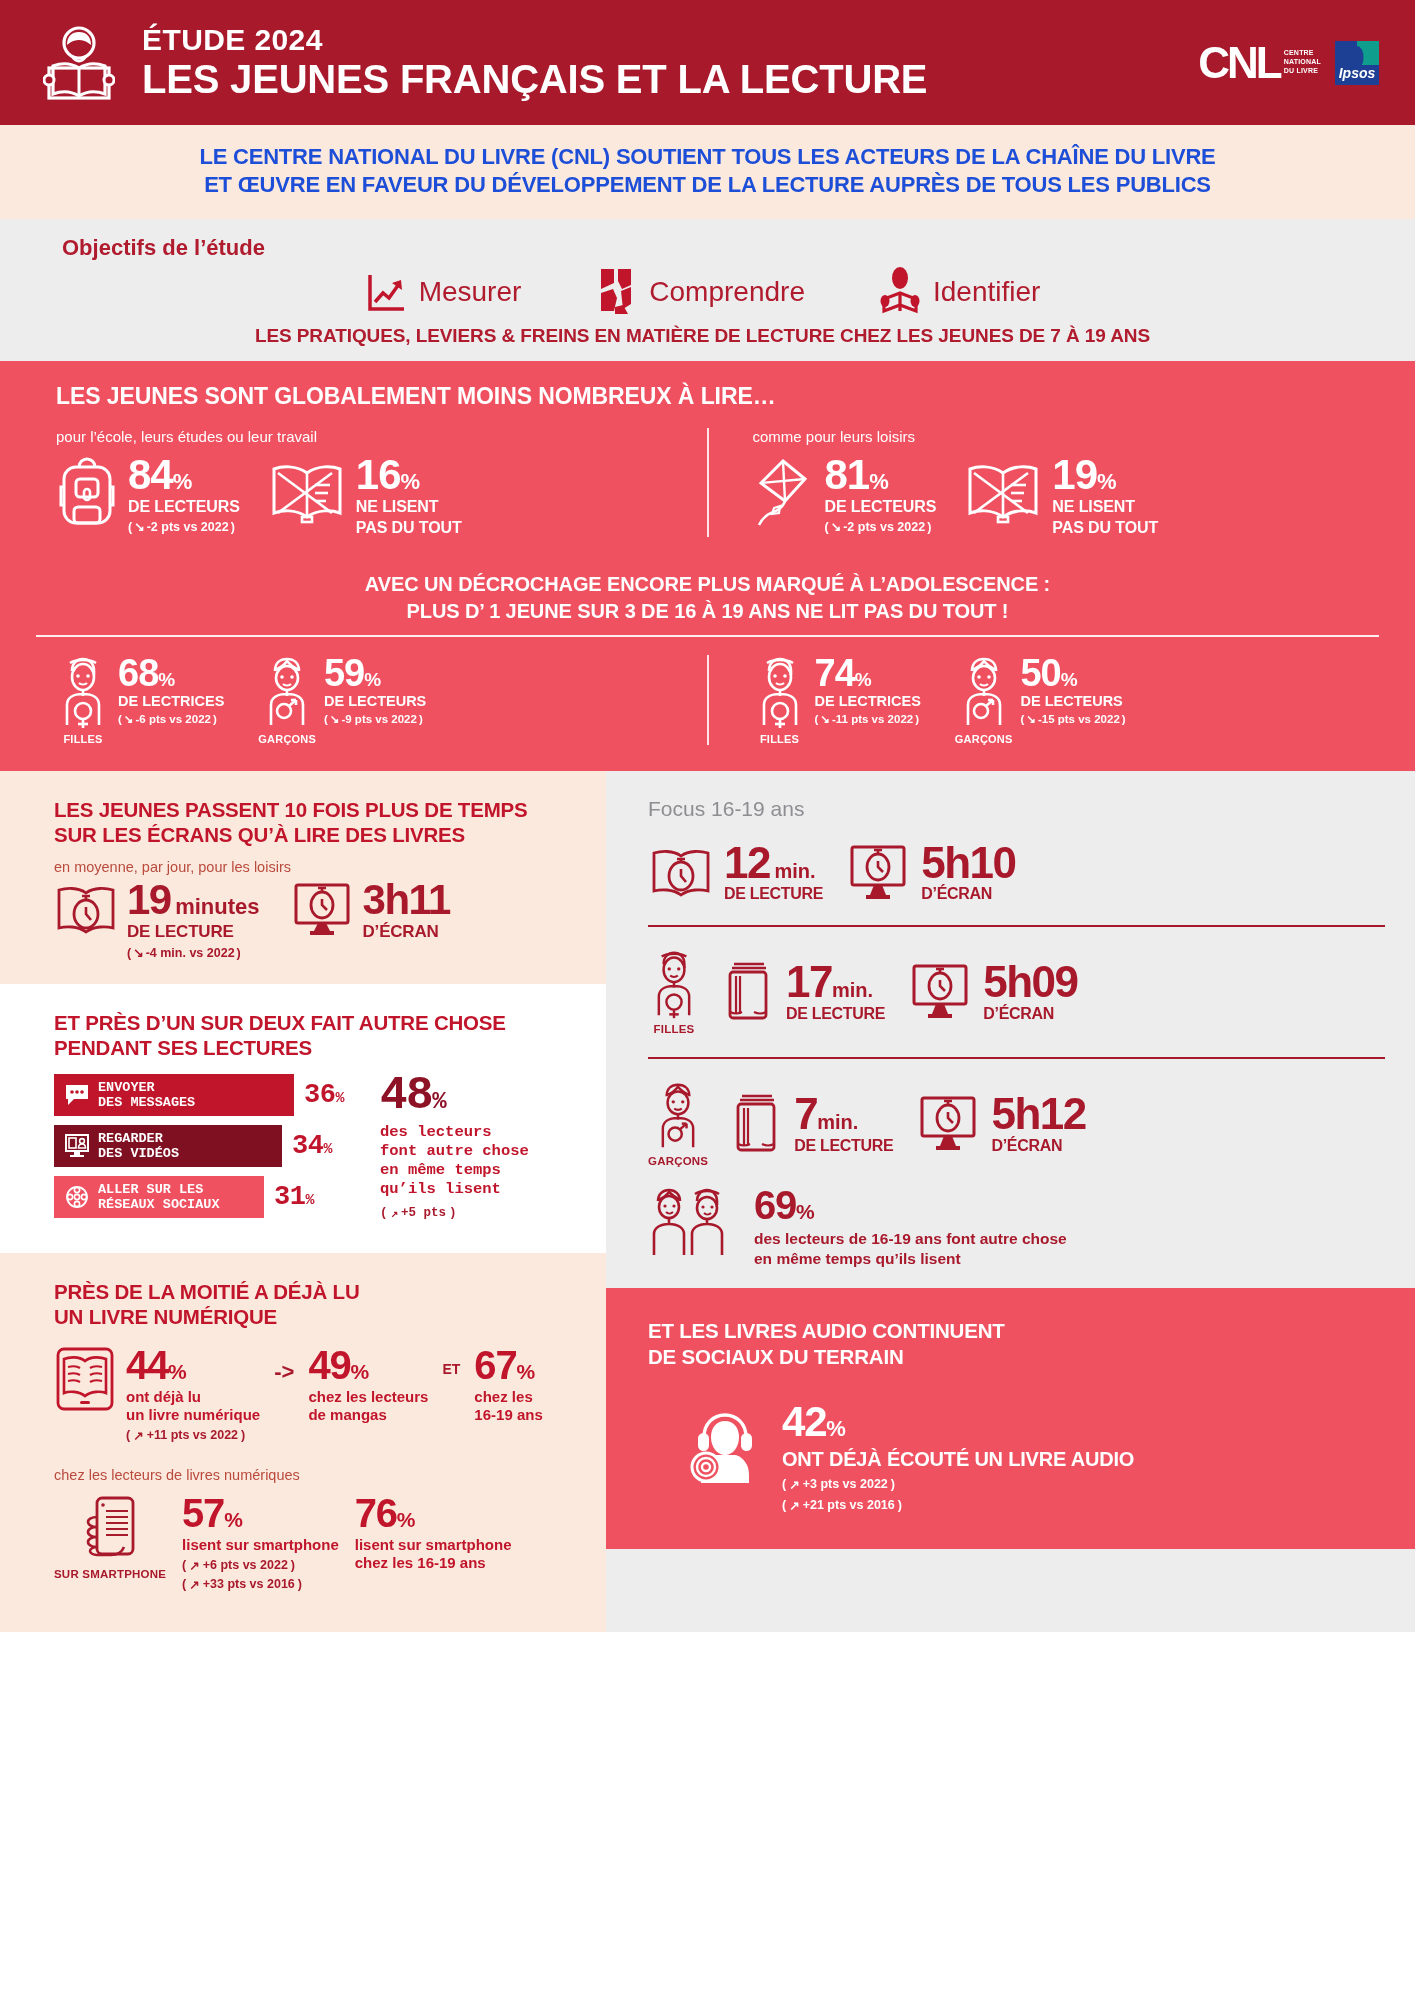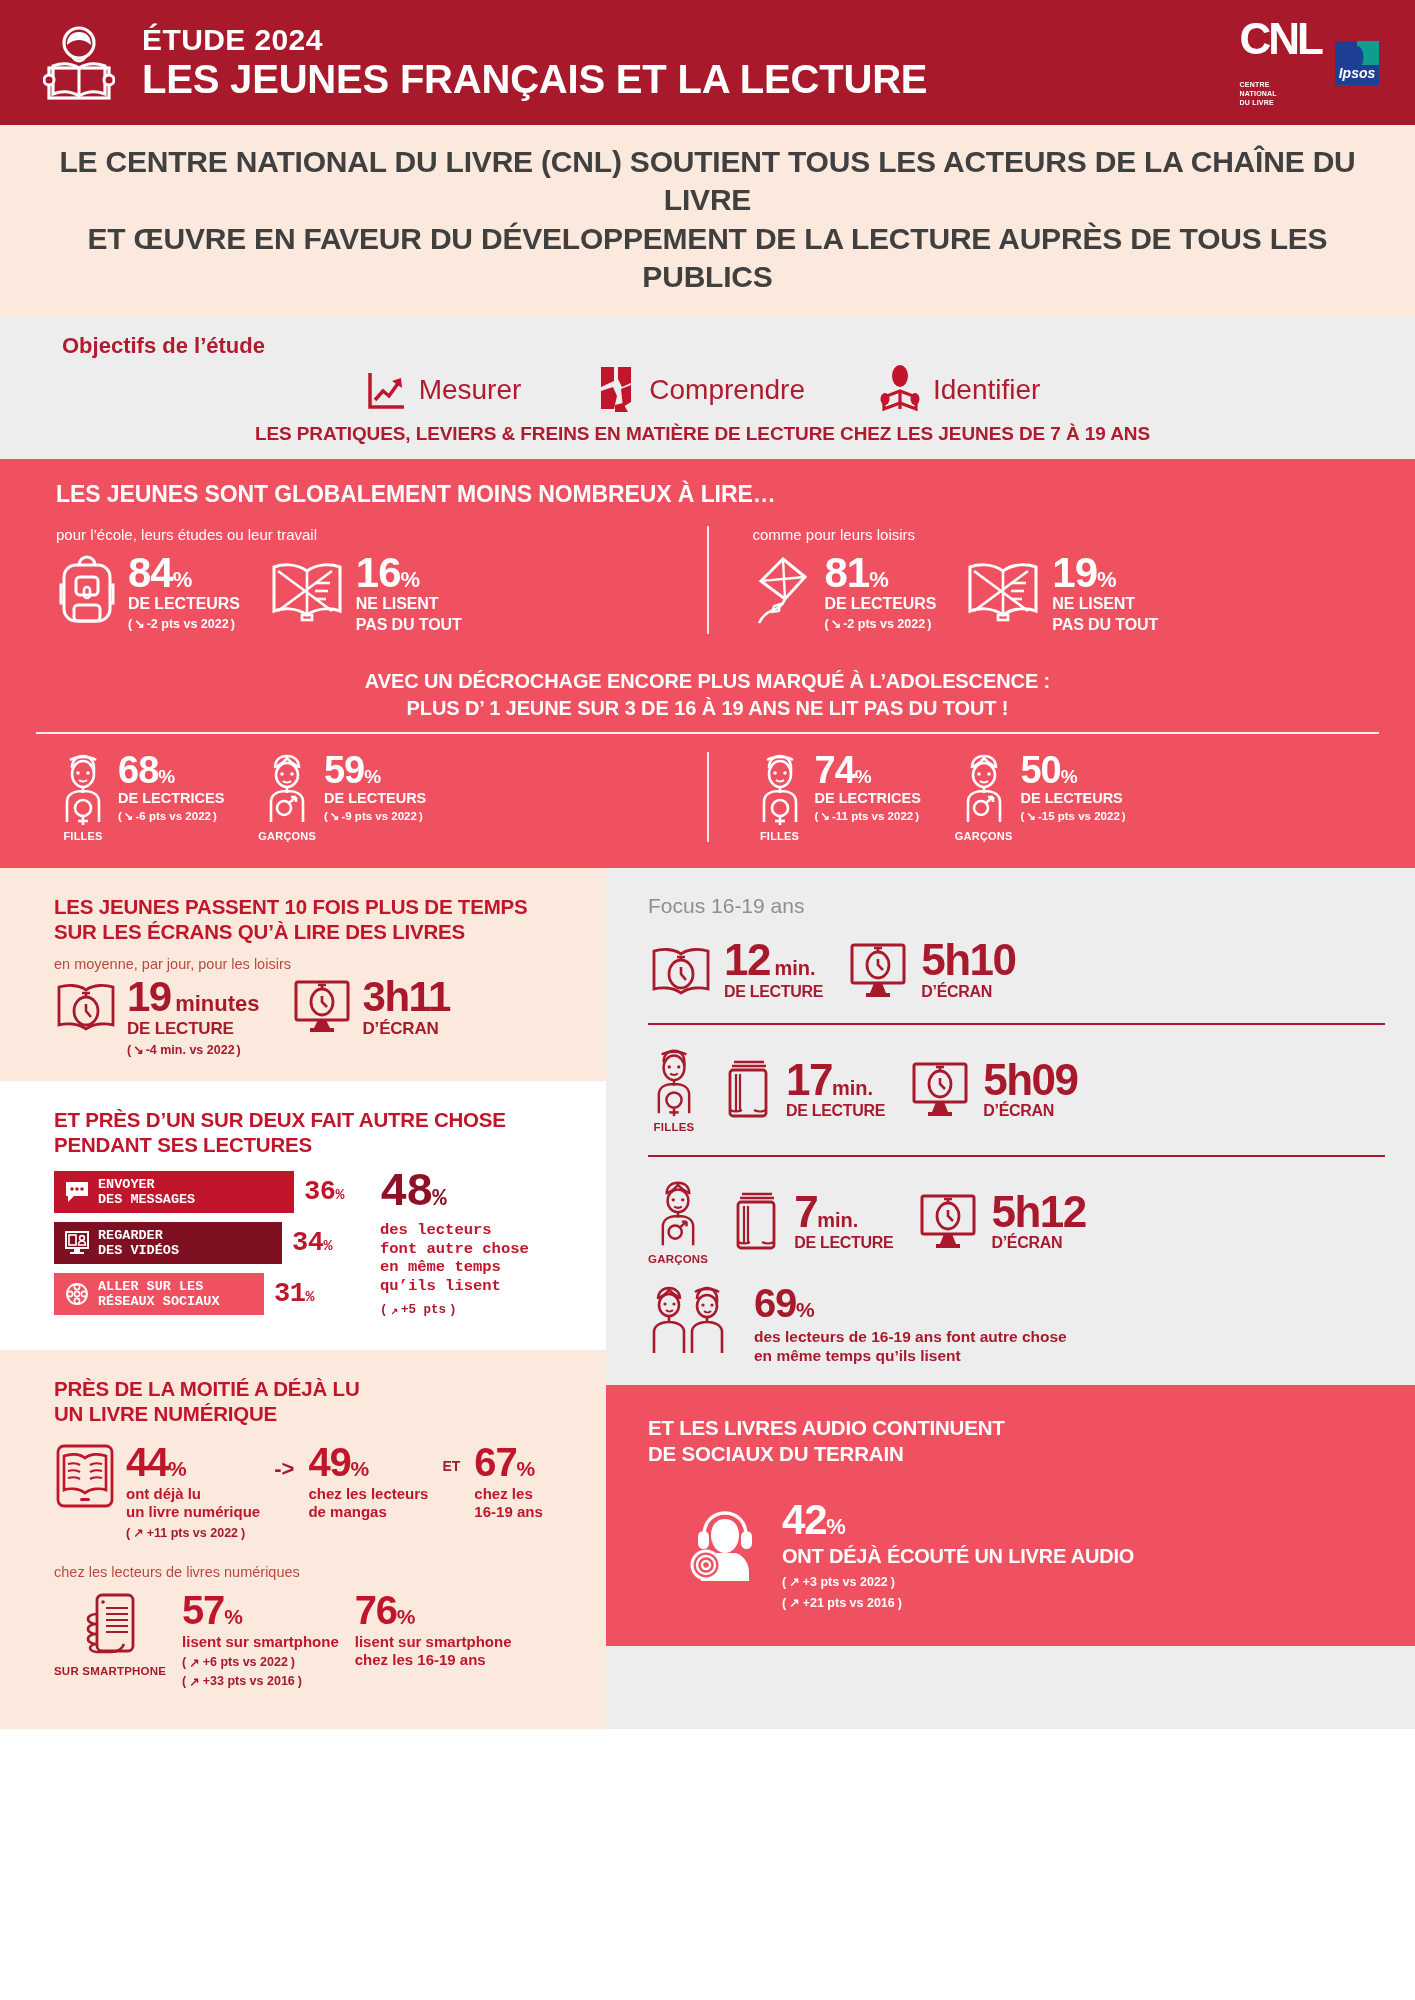--- a/index.html
+++ b/index.html
@@ -38,41 +38,41 @@
     letter-spacing: -0.2px;
     line-height: 1.08;
     margin-top: 3px;
   }
   .header-right {
     margin-left: auto;
     display: flex;
     align-items: center;
     gap: 14px;
   }
-  .cnl-logo { display: flex; align-items: flex-start; gap: 20px; flex-direction: column; }
+  .cnl-logo { display: flex; align-items: center; gap: 4px; }
   .cnl-word { font-size: 44px; font-weight: 800; color:#fff; letter-spacing:-3px; line-height:1; }
   .cnl-sub { font-size: 7px; color: #fff; line-height: 1.25; font-weight:700; letter-spacing:0.2px;}
   .ipsos-logo {
     width: 44px; height: 44px; background: #1d3f94;
     position: relative; display:flex; align-items:flex-end; justify-content:center;
     padding-bottom:4px;
   }
   .ipsos-teal { position:absolute; right:0; top:0; width:22px; height:24px; background:#0f9e8e; }
   .ipsos-blob { position:absolute; left:50%; top:5px; transform:translateX(-50%); width:13px; height:22px; background:#1d3f94; border-radius:50% 50% 45% 45%; z-index:2;}
   .ipsos-word { position:relative; z-index:3; color:#fff; font-size:14px; font-weight:800; font-style:italic; }
 
   
   .subband {
     background: #fce9dd;
     padding: 18px 30px 20px 30px;
     text-align: center;
   }
   .subband p {
-    color: #404040;
-    font-size: 30px;
+    color: #1d4ed8;
+    font-size: 22px;
     font-weight: 700;
     line-height: 1.28;
     letter-spacing: -0.2px;
   }
 
   
   .objectives {
     background: #ededee;
     padding: 16px 10px 14px 0;
   }

